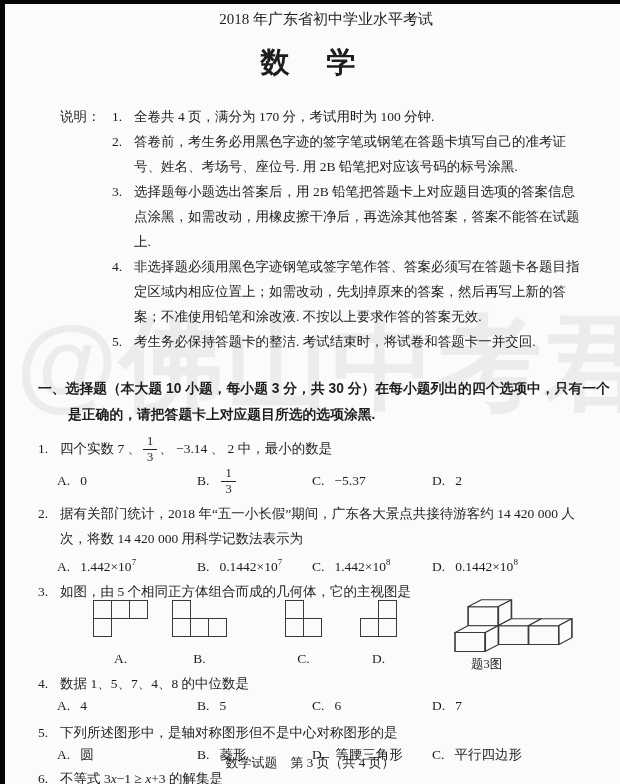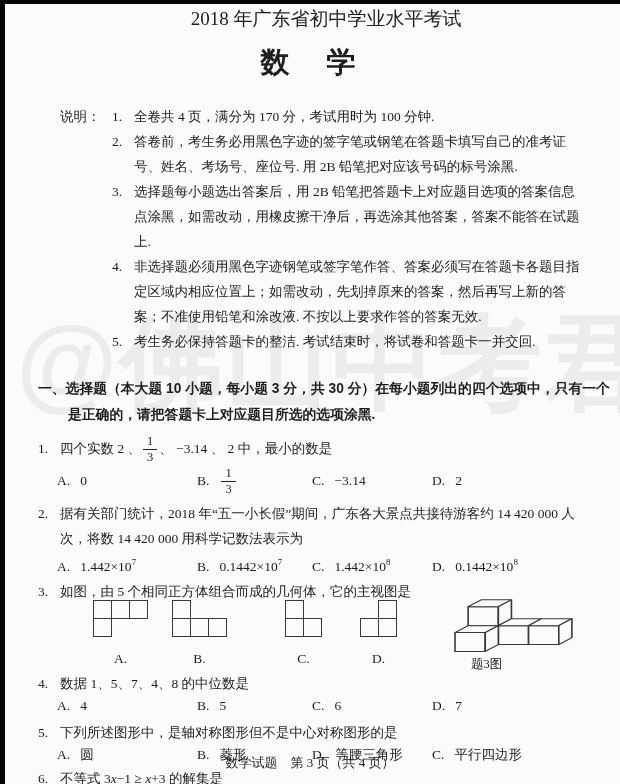--- a/index.html
+++ b/index.html
@@ -12,21 +12,21 @@
   .edge-top{position:absolute;top:0;left:0;width:620px;height:4px;background:#050505;z-index:5;}
   .edge-left{position:absolute;top:0;left:0;width:5px;height:784px;background:#050505;z-index:5;}
   .watermark{
     position:absolute;top:295px;left:0;width:600px;text-align:center;
     font-size:104px;font-weight:700;letter-spacing:2px;white-space:nowrap;
     color:rgba(60,60,60,0.08);z-index:0;pointer-events:none;
     font-family:"Liberation Sans","DejaVu Sans",sans-serif;
     margin-left:16px;
   }
   .content{position:relative;z-index:1;}
-  .title1{margin:7px 0 0 0;text-align:center;font-size:19px;line-height:24px;font-weight:400;padding-left:32px;}
+  .title1{margin:7px 0 0 0;text-align:center;font-size:15px;line-height:24px;font-weight:400;padding-left:32px;}
   .title2{margin:13px 0 0 0;text-align:center;font-size:29px;line-height:36px;font-weight:700;letter-spacing:4px;}
   .instructions{margin:24px 30px 0 60px;display:flex;line-height:25px;}
   .inst-label{flex:0 0 52px;}
   .inst-items{width:473px;}
   .inst-item{padding-left:22px;}
   .inum{display:inline-block;width:22px;margin-left:-22px;}
   .section-heading{
     margin:22px 0 0 38px;width:552px;line-height:26px;
     font-family:"Liberation Sans","DejaVu Sans",sans-serif;font-weight:700;font-size:13.8px;
     padding-left:30px;text-indent:-30px;
@@ -89,27 +89,27 @@
       <div class="inst-item"><span class="inum">5.</span><span>考生务必保持答题卡的整洁. 考试结束时，将试卷和答题卡一并交回.</span></div>
     </div>
   </div>
 
   <div class="section-heading">一、选择题（本大题 10 小题，每小题 3 分，共 30 分）在每小题列出的四个选项中，只有一个是正确的，请把答题卡上对应题目所选的选项涂黑.</div>
 
   <div class="question q1">
     <div class="q-line">
       <span class="qnum">1.</span>
       <span class="qtext">
-        <span>四个实数 2 、</span><span class="frac"><span class="fnum">1</span><span class="fden">3</span></span><span>、 −3.14 、 2 中，最小的数是</span>
+        <span>四个实数 7 、</span><span class="frac"><span class="fnum">1</span><span class="fden">3</span></span><span>、 −3.14 、 2 中，最小的数是</span>
       </span>
     </div>
     <div class="options">
       <span class="opt"><span class="olabel">A.</span><span>0</span></span>
       <span class="opt"><span class="olabel">B.</span><span class="frac"><span class="fnum">1</span><span class="fden">3</span></span></span>
-      <span class="opt"><span class="olabel">C.</span><span>−3.14</span></span>
+      <span class="opt"><span class="olabel">C.</span><span>−5.37</span></span>
       <span class="opt"><span class="olabel">D.</span><span>2</span></span>
     </div>
   </div>
 
   <div class="question q2">
     <div class="q-line">
       <span class="qnum">2.</span>
       <span class="qtext">据有关部门统计，2018 年“五一小长假”期间，广东各大景点共接待游客约 14 420 000 人次，将数 14 420 000 用科学记数法表示为</span>
     </div>
     <div class="options">

